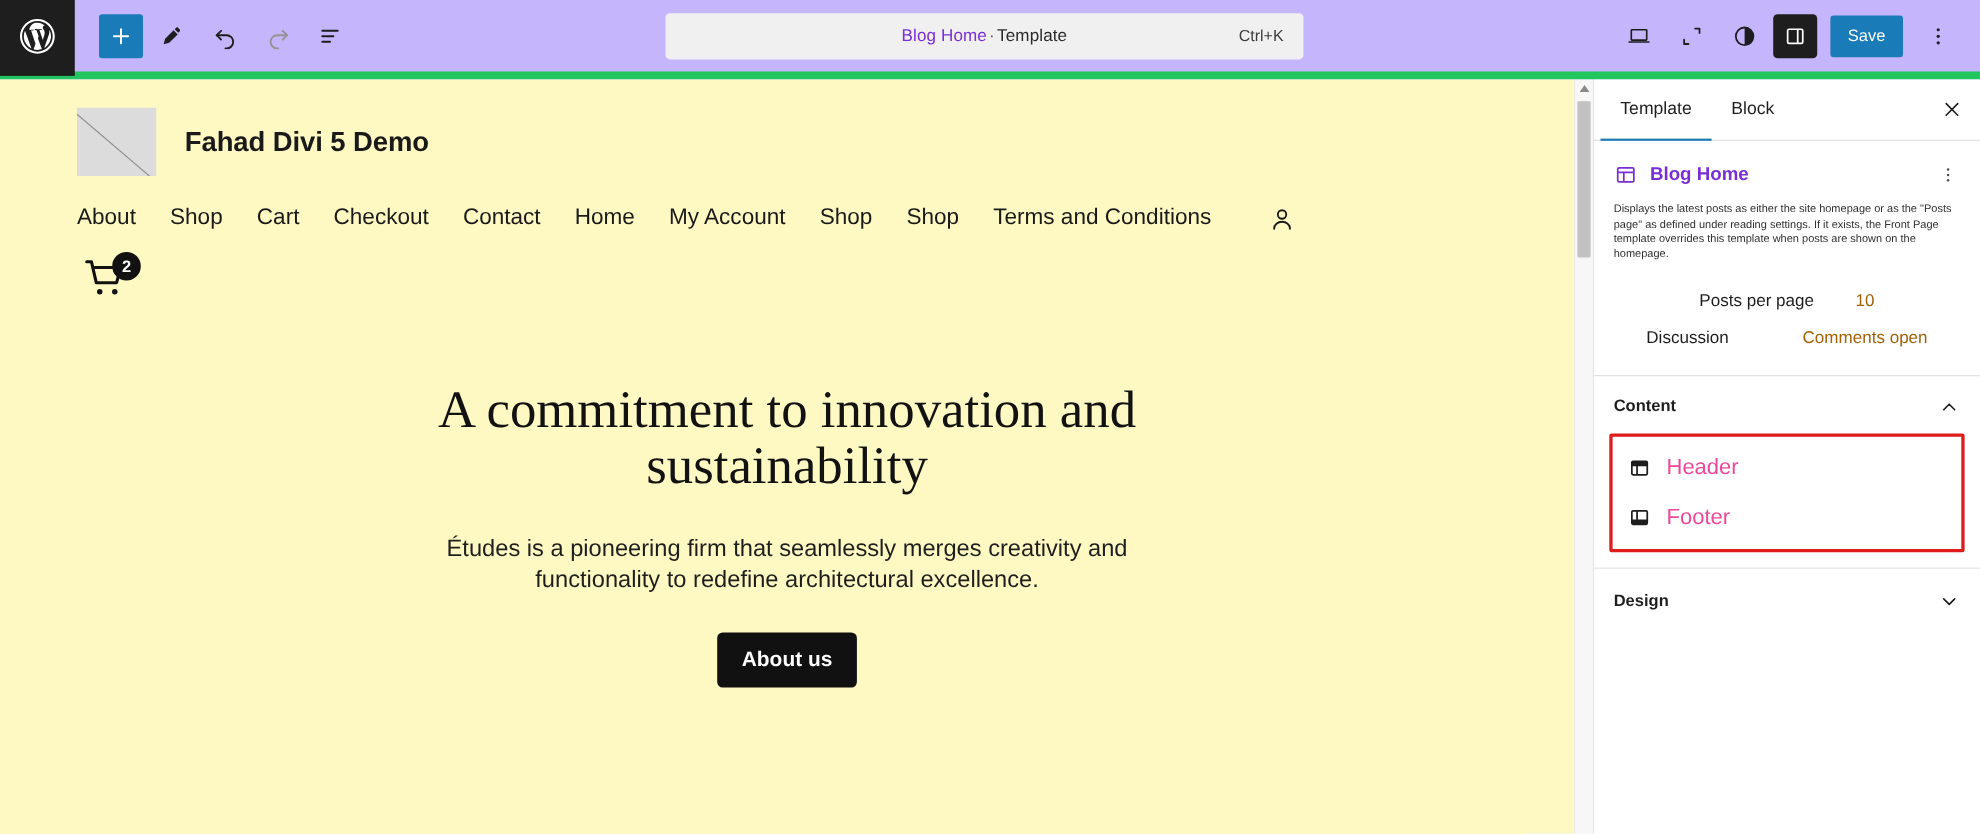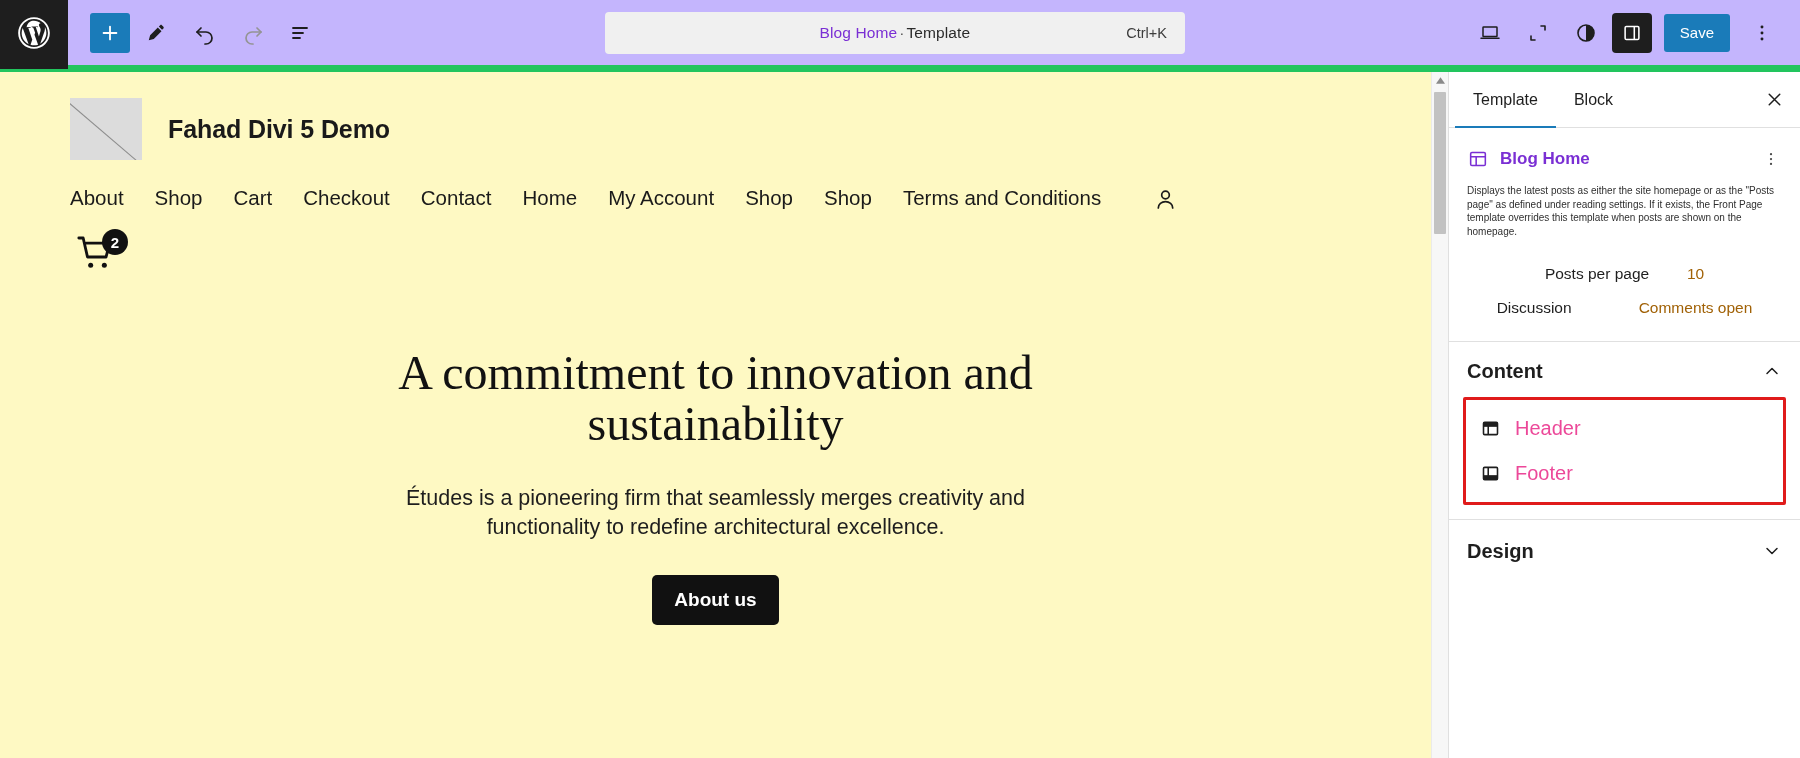--- a/index.html
+++ b/index.html
@@ -240,21 +240,21 @@
 
   .sb-section {
     border-top: 1px solid #e0e0e0;
   }
   .sb-section-head {
     display: flex; align-items: center;
     padding: 18px 18px 14px 18px;
     cursor: pointer; background: none; border: none; width: 100%;
     font-family: "Liberation Sans", sans-serif;
   }
-  .sb-section-title { font-size: 20px; font-weight: bold; color: #1e1e1e; flex: 1; text-align: left; }
+  .sb-section-title { font-size: 15px; font-weight: bold; color: #1e1e1e; flex: 1; text-align: left; }
   .sb-chev { color: #1e1e1e; display: flex; }
 
   .highlight-box {
     border: 3px solid #e01b1b;
     margin: 0 14px 14px 14px;
     border-radius: 2px;
     padding: 6px 0;
   }
   .sb-list-item {
     display: flex; align-items: center;

